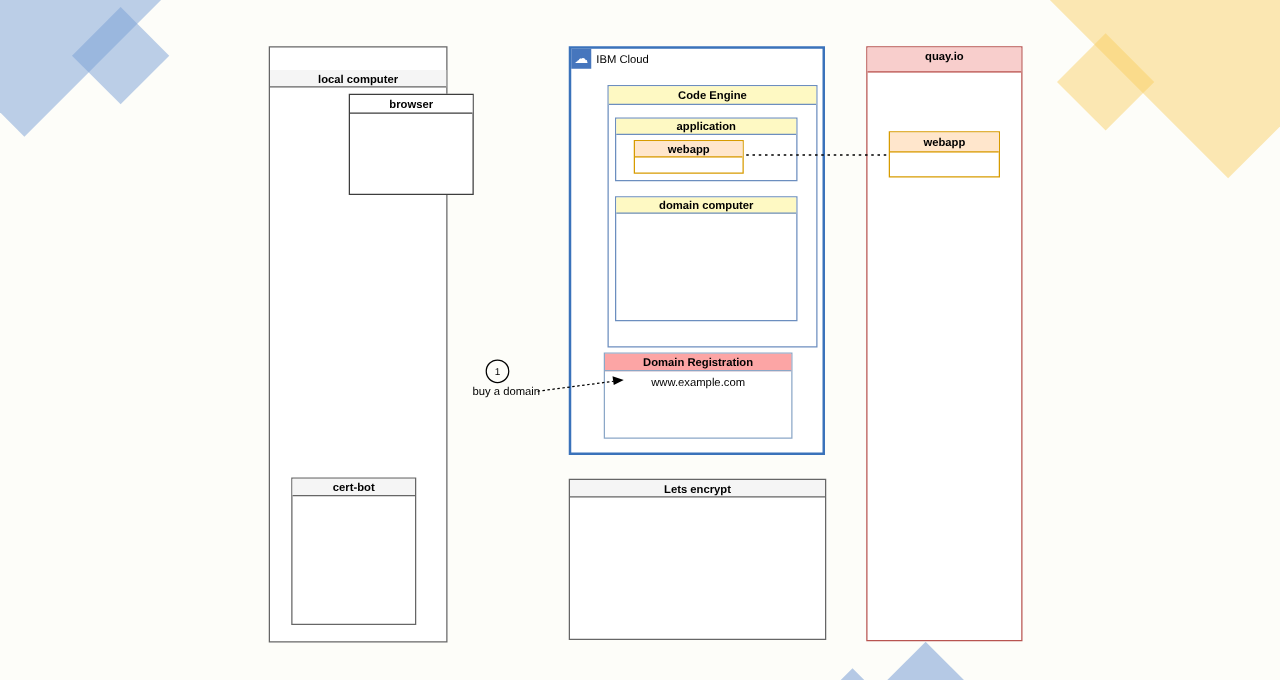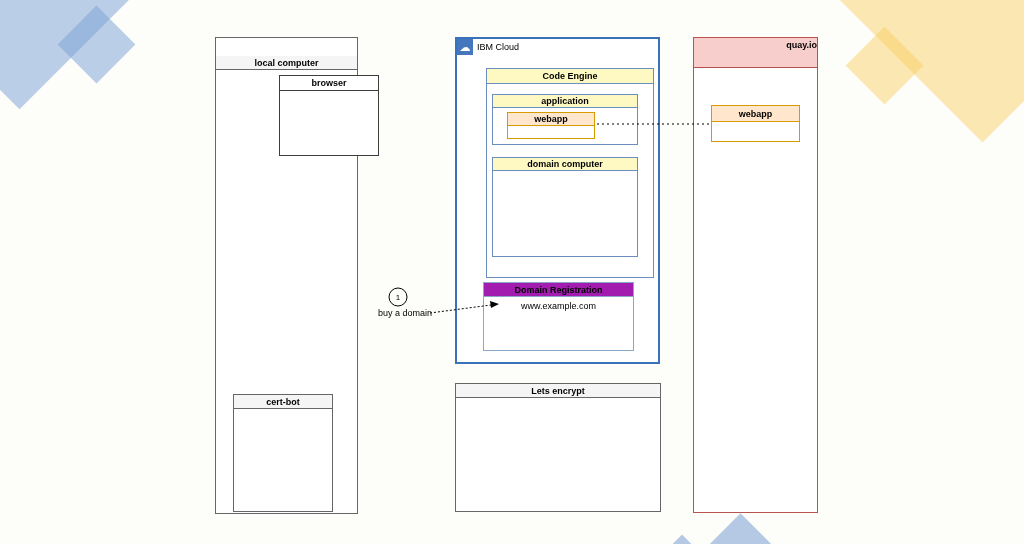--- a/index.html
+++ b/index.html
@@ -21,32 +21,32 @@
   
   .box{position:absolute;background:#ffffff;box-sizing:border-box;}
   .box-header{font-size:9px;font-weight:bold;color:#000;text-align:center;box-sizing:border-box;}
   .theme-gray{border:1px solid #666;}
   .theme-gray .box-header{background:#f5f5f5;border-bottom:1px solid #666;}
   .theme-white{border:1px solid #3d3d3d;margin-left:46px;}
   .theme-white .box-header{background:#fff;border-bottom:1px solid #3d3d3d;}
   .theme-blue{border:1px solid #6c8ebf;}
   .theme-blue .box-header{background:#fef9c3;border-bottom:1px solid #6c8ebf;}
   .theme-blue-lt{border:1px solid #8ba7c7;}
-  .theme-blue-lt .box-header{background:#a21caf;border-bottom:1px solid #8ba7c7;}
+  .theme-blue-lt .box-header{background:#fca5a5;border-bottom:1px solid #8ba7c7;}
   .theme-orange{border:1px solid #d79b00;}
   .theme-orange .box-header{background:#ffe6cc;border-bottom:1px solid #d79b00;}
   .theme-pink{border:1px solid #b85450;}
   .theme-pink .box-header{background:#f8cecc;border-bottom:1px solid #b85450;}
 
   
   .local-computer{left:215px;top:37px;width:143px;height:477px;}
   .local-computer .box-header{height:14px;line-height:14px;margin-top:18px;}
   .browser{left:233px;top:75px;width:100px;height:81px;}
   .browser .box-header{height:15px;line-height:15px;}
-  .cert-bot{left:233px;top:394px;width:100px;height:118px;}
+  .cert-bot{left:233px;top:382px;width:100px;height:118px;}
   .cert-bot .box-header{height:14px;line-height:14px;}
 
   .ibm-cloud{left:455px;top:37px;width:205px;height:327px;border:2px solid #3a72ba;background:#fff;}
   .ibm-cloud-titlebar{position:absolute;left:0;top:0;height:16px;display:flex;align-items:center;}
   .ibm-cloud-icon{display:inline-block;width:16px;height:16px;background:#4676bd;color:#fff;
     font-size:11px;line-height:16px;text-align:center;}
   .ibm-cloud-label{font-size:9px;color:#000;margin-left:4px;}
 
   .code-engine{left:486px;top:68px;width:168px;height:210px;}
   .code-engine .box-header{height:15px;line-height:15px;}
@@ -56,21 +56,21 @@
   .webapp-ibm .box-header{height:13px;line-height:13px;}
   .domain-mapping{left:492px;top:157px;width:146px;height:100px;}
   .domain-mapping .box-header{height:13px;line-height:13px;}
   .domain-registration{left:483px;top:282px;width:151px;height:69px;}
   .domain-registration .box-header{height:14px;line-height:14px;}
   .dr-content{font-size:9px;color:#000;text-align:center;margin-top:4px;}
   .lets-encrypt{left:455px;top:383px;width:206px;height:129px;}
   .lets-encrypt .box-header{height:14px;line-height:14px;text-align:center;}
 
   .quay-io{left:693px;top:37px;width:125px;height:476px;}
-  .quay-io .box-header{height:30px;line-height:15px;text-align:right;}
+  .quay-io .box-header{height:20px;line-height:15px;}
   .webapp-quay{left:711px;top:105px;width:89px;height:37px;}
   .webapp-quay .box-header{height:16px;line-height:16px;}
 
   
   .step-num{position:absolute;left:389px;top:291px;width:18px;text-align:center;
     font-size:8px;line-height:13px;color:#000;}
   .step-label{position:absolute;left:378px;top:308px;width:76px;text-align:left;
     font-size:9px;color:#000;}
 
   svg.overlay{position:absolute;left:0;top:0;width:1024px;height:544px;pointer-events:none;}

